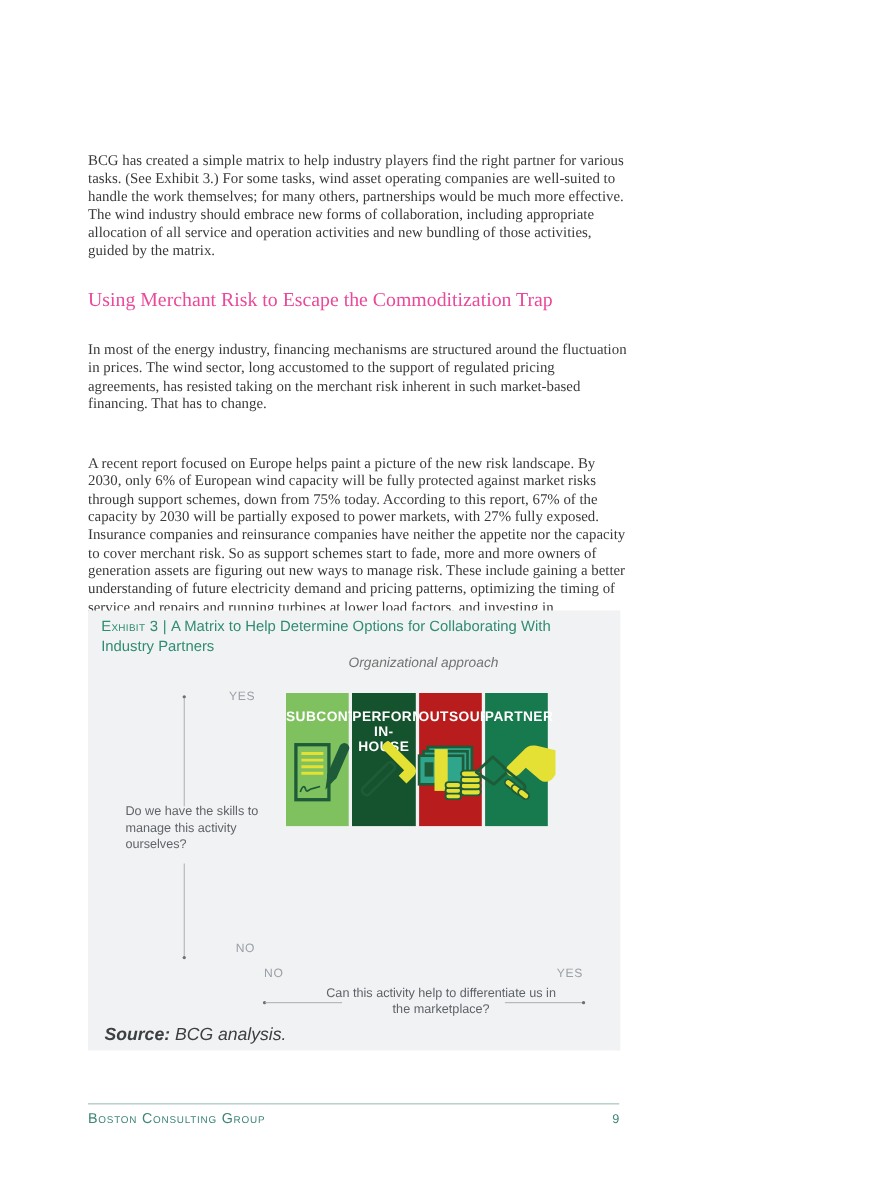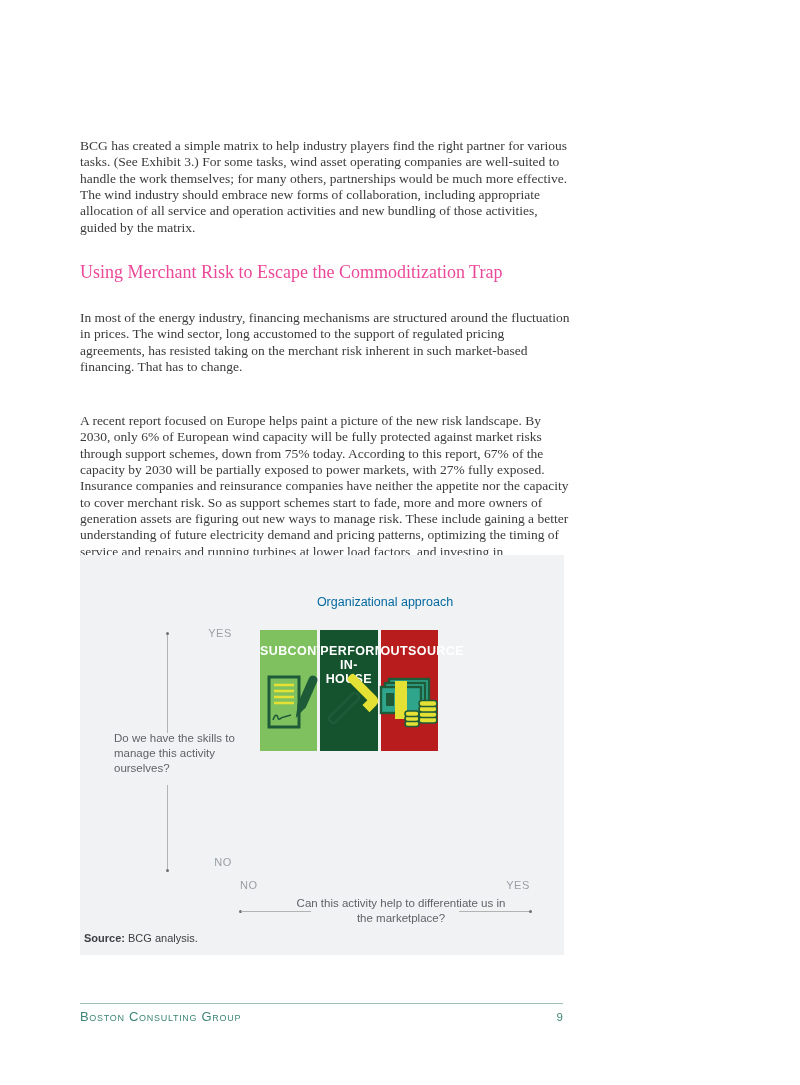--- a/index.html
+++ b/index.html
@@ -17,21 +17,21 @@
                    font-size:18px;color:#ec4899;}
 
   
   .exhibit{position:absolute;left:80px;top:555px;width:484px;height:400px;background:#F1F2F3;}
   .ex-title{position:absolute;left:12px;top:6px;width:458px;
             font-family:"Liberation Sans", sans-serif;font-size:13.5px;line-height:17.5px;
             color:#2F8C72;}
   .ex-label{font-variant:small-caps;letter-spacing:0.3px;}
   .ex-sep{margin:0 4px;}
   .org-approach{position:absolute;left:160px;top:40px;width:290px;text-align:center;
-                font-family:"Liberation Sans", sans-serif;font-size:12.5px;color:#0369a1;}
+                font-family:"Liberation Sans", sans-serif;font-size:12.5px;color:#737373;font-style:italic;}
 
   
   .matrix{position:absolute;left:160px;top:75px;width:238px;height:245px;
           display:grid;grid-template-columns:1fr 1fr 1fr 1fr;grid-template-rows:1fr 1fr;gap:3px;margin-left:20px;}
   .quad{position:relative;}
   .quad-label{position:absolute;top:14px;left:0;width:100%;text-align:center;color:#ffffff;
               font-family:"Liberation Sans", sans-serif;font-size:12.5px;font-weight:600;
               letter-spacing:0.4px;}
   .quad svg{position:absolute;left:50%;top:60%;transform:translate(-50%,-50%);}
 
@@ -55,22 +55,22 @@
   .xlabel-yes{left:406px;top:324px;width:44px;text-align:right;}
   .hline{position:absolute;top:356px;height:1px;background:#b3b3b3;}
   .hline-left{left:161px;width:70px;}
   .hline-right{left:379px;width:70px;}
   .hdot-left{left:159px;top:355px;}
   .hdot-right{left:449px;top:355px;}
   .xaxis-question{position:absolute;left:211px;top:341px;width:220px;text-align:center;
                   font-family:"Liberation Sans", sans-serif;font-size:11.5px;line-height:14.5px;
                   color:#5f6368;}
 
-  .source{position:absolute;left:4px;top:377px;
-          font-family:"Liberation Sans", sans-serif;font-size:11px;color:#3c4043;}
+  .source{position:absolute;left:15px;top:377px;
+          font-family:"Liberation Sans", sans-serif;font-size:16px;color:#3c4043;font-style:italic;}
   .source b{font-weight:700;}
 
   
   .footer-rule{position:absolute;left:80px;top:1003px;width:483px;height:1px;background:#9DBFB6;}
   .footer{position:absolute;left:80px;top:1009px;width:483px;display:flex;
           justify-content:space-between;align-items:baseline;color:#3E8677;
           font-family:"Liberation Sans", sans-serif;text-align:center;}
   .brand{font-variant:small-caps;font-size:13px;letter-spacing:0.7px;}
   .pageno{font-size:11.5px;}
 </style>
@@ -82,20 +82,23 @@
   <p class="body-text para1">BCG has created a simple matrix to help industry players find the right partner for various tasks. (See Exhibit 3.) For some tasks, wind asset operating companies are well-suited to handle the work themselves; for many others, partnerships would be much more effective. The wind industry should embrace new forms of collaboration, including appropriate allocation of all service and operation activities and new bundling of those activities, guided by the matrix.</p>
 
   <h2 class="section-heading">Using Merchant Risk to Escape the Commoditization Trap</h2>
 
   <p class="body-text para2">In most of the energy industry, financing mechanisms are structured around the fluctuation in prices. The wind sector, long accustomed to the support of regulated pricing agreements, has resisted taking on the merchant risk inherent in such market-based financing. That has to change.</p>
 
   <p class="body-text para3">A recent report focused on Europe helps paint a picture of the new risk landscape. By 2030, only 6% of European wind capacity will be fully protected against market risks through support schemes, down from 75% today. According to this report, 67% of the capacity by 2030 will be partially exposed to power markets, with 27% fully exposed. Insurance companies and reinsurance companies have neither the appetite nor the capacity to cover merchant risk. So as support schemes start to fade, more and more owners of generation assets are figuring out new ways to manage risk. These include gaining a better understanding of future electricity demand and pricing patterns, optimizing the timing of service and repairs and running turbines at lower load factors, and investing in digitalization.</p>
 
   <section class="exhibit">
 
+    <div class="ex-title">
+      <span class="ex-label">Exhibit 3</span><span class="ex-sep">|</span><span class="ex-name">A Matrix to Help Determine Options for Collaborating With Industry Partners</span>
+    </div>
 
     <div class="org-approach">Organizational approach</div>
 
     <div class="dot vdot-top"></div>
     <div class="vline vline-top"></div>
     <div class="yaxis-question">Do we have the skills to manage this activity ourselves?</div>
     <div class="vline vline-bottom"></div>
     <div class="dot vdot-bottom"></div>
     <span class="axis-cap ylabel-yes">YES</span>
     <span class="axis-cap ylabel-no">NO</span>
@@ -139,20 +142,33 @@
             <rect x="42" y="34.5" width="18" height="6" rx="3"></rect>
             <rect x="42" y="29" width="18" height="6" rx="3"></rect>
             <rect x="42" y="23.5" width="18" height="6" rx="3"></rect>
             <rect x="28" y="44" width="14" height="5.5" rx="2.75"></rect>
             <rect x="28" y="39" width="14" height="5.5" rx="2.75"></rect>
             <rect x="28" y="34" width="14" height="5.5" rx="2.75"></rect>
           </g>
         </svg>
       </div>
 
+      <div class="quad" style="background: rgb(23, 121, 78);">
+        <div class="quad-label">PARTNER</div>
+        <svg width="76" height="54" viewBox="0 0 76 54">
+          <path d="M2 26 L17 12 L31 25 L18 37 Z" fill="none" stroke="#1E5B38" stroke-width="2.6" stroke-linejoin="round"></path>
+          <path d="M74 6 L57 2 C52 1 48 2 45 6 L31 20 C28 23 29 27 32 29 C35 31 39 30 42 27 L47 22 L60 33 C64 36 69 35 72 31 L74 28 Z" fill="#E4E034"></path>
+          <path d="M27 22 L44 36 C47 38 47 42 44 44 C41 46 38 45 36 43" fill="none" stroke="#1E5B38" stroke-width="2.6" stroke-linecap="round"></path>
+          <g fill="#E4E034" stroke="#1E5B38" stroke-width="1.6">
+            <rect x="27.5" y="34" width="11" height="6" rx="3" transform="rotate(38 33 37)"></rect>
+            <rect x="33.5" y="39" width="11" height="6" rx="3" transform="rotate(38 39 42)"></rect>
+            <rect x="39.5" y="43" width="11" height="6" rx="3" transform="rotate(38 45 46)"></rect>
+          </g>
+        </svg>
+      </div>
 
     </div>
 
     <span class="axis-cap xlabel-no">NO</span>
     <span class="axis-cap xlabel-yes">YES</span>
     <div class="dot hdot-left"></div>
     <div class="hline hline-left"></div>
     <div class="xaxis-question">Can this activity help to differentiate us in the marketplace?</div>
     <div class="hline hline-right"></div>
     <div class="dot hdot-right"></div>

